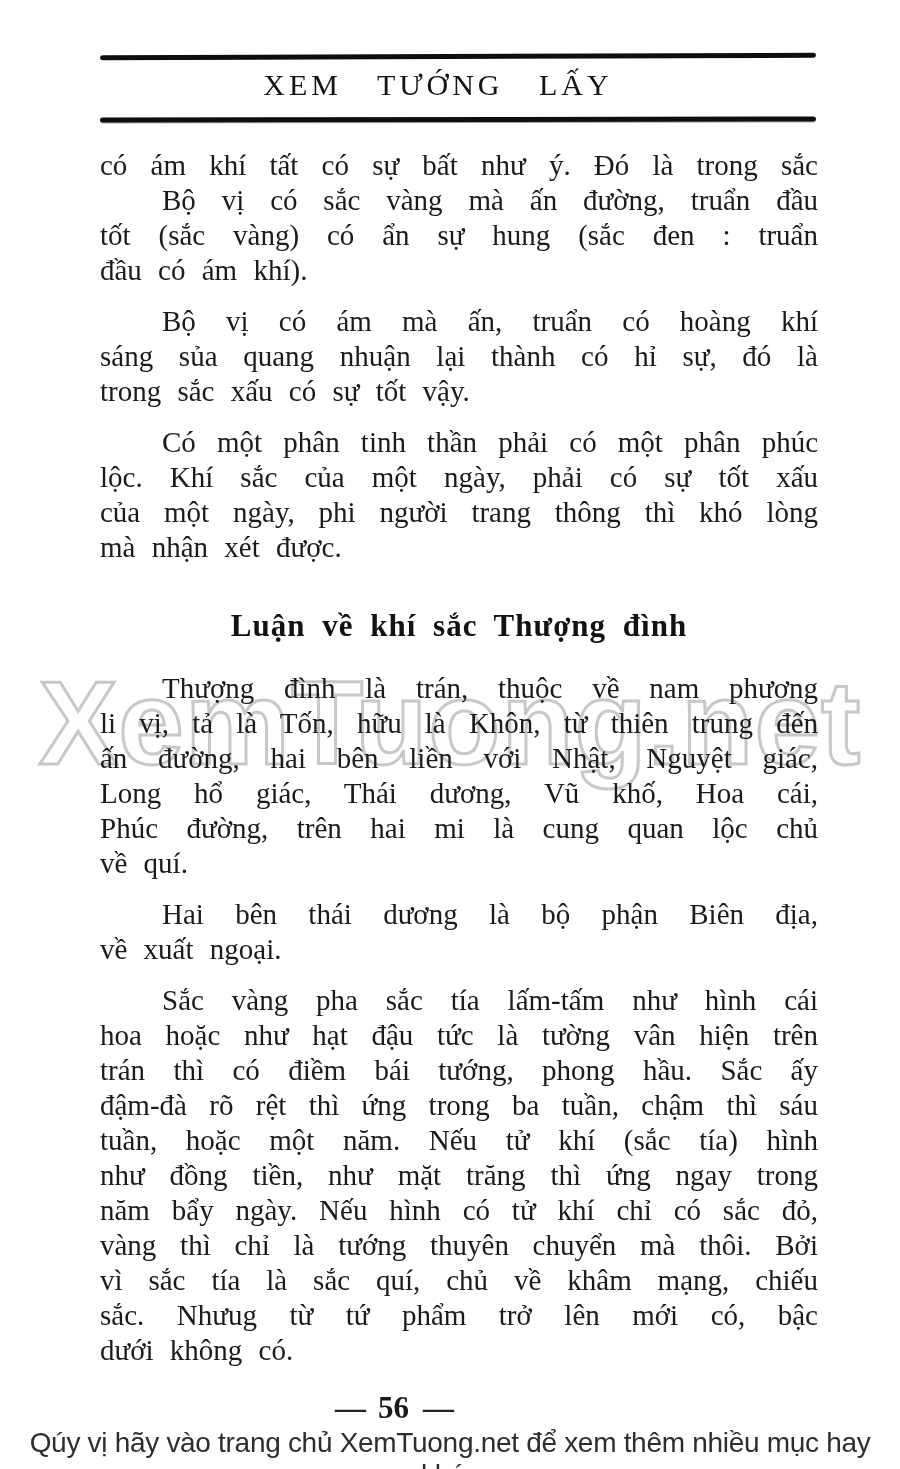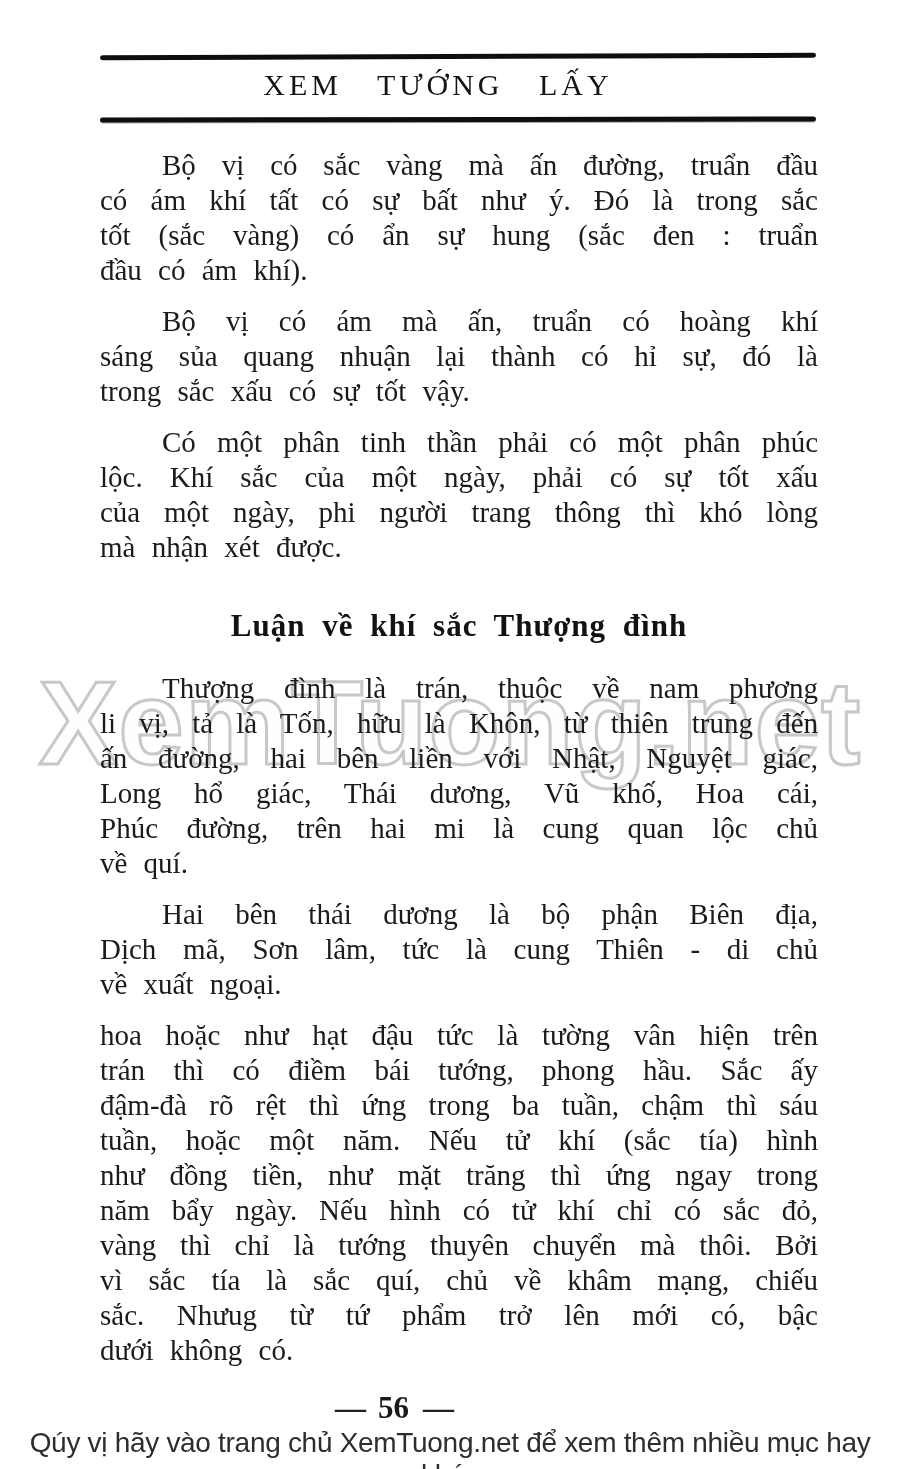--- a/index.html
+++ b/index.html
@@ -82,22 +82,22 @@
 <body>
 
 <div class="rule top"></div>
 <div class="masthead">XEM TƯỚNG LẤY</div>
 <div class="rule bot"></div>
 
 <div class="watermark">XemTuong.net</div>
 
 <div class="content">
     <div class="para">
+      <div class="line">có ám khí tất có sự bất như ý. Đó là trong sắc</div>
       <div class="line first">Bộ vị có sắc vàng mà ấn đường, truẩn đầu</div>
-      <div class="line">có ám khí tất có sự bất như ý. Đó là trong sắc</div>
       <div class="line">tốt (sắc vàng) có ẩn sự hung (sắc đen : truẩn</div>
       <div class="line last">đầu có ám khí).</div>
     </div>
     <div class="para">
       <div class="line first">Bộ vị có ám mà ấn, truẩn có hoàng khí</div>
       <div class="line">sáng sủa quang nhuận lại thành có hỉ sự, đó là</div>
       <div class="line last">trong sắc xấu có sự tốt vậy.</div>
     </div>
     <div class="para">
       <div class="line first">Có một phân tinh thần phải có một phân phúc</div>
@@ -109,24 +109,24 @@
     <div class="para">
       <div class="line first">Thượng đình là trán, thuộc về nam phương</div>
       <div class="line">li vị, tả là Tốn, hữu là Khôn, từ thiên trung đến</div>
       <div class="line">ấn đường, hai bên liền với Nhật, Nguyệt giác,</div>
       <div class="line">Long hổ giác, Thái dương, Vũ khố, Hoa cái,</div>
       <div class="line">Phúc đường, trên hai mi là cung quan lộc chủ</div>
       <div class="line last">về quí.</div>
     </div>
     <div class="para">
       <div class="line first">Hai bên thái dương là bộ phận Biên địa,</div>
-      <div class="line">Dịch mã, Sơn lâm, tức là cung Thiên - di chủ</div>
       <div class="line last">về xuất ngoại.</div>
     </div>
     <div class="para">
+      <div class="line first">Sắc vàng pha sắc tía lấm-tấm như hình cái</div>
       <div class="line">hoa hoặc như hạt đậu tức là tường vân hiện trên</div>
       <div class="line">trán thì có điềm bái tướng, phong hầu. Sắc ấy</div>
       <div class="line">đậm-đà rõ rệt thì ứng trong ba tuần, chậm thì sáu</div>
       <div class="line">tuần, hoặc một năm. Nếu tử khí (sắc tía) hình</div>
       <div class="line">như đồng tiền, như mặt trăng thì ứng ngay trong</div>
       <div class="line">năm bẩy ngày. Nếu hình có tử khí chỉ có sắc đỏ,</div>
       <div class="line">vàng thì chỉ là tướng thuyên chuyển mà thôi. Bởi</div>
       <div class="line">vì sắc tía là sắc quí, chủ về khâm mạng, chiếu</div>
       <div class="line">sắc. Nhưug từ tứ phẩm trở lên mới có, bậc</div>
       <div class="line last">dưới không có.</div>

